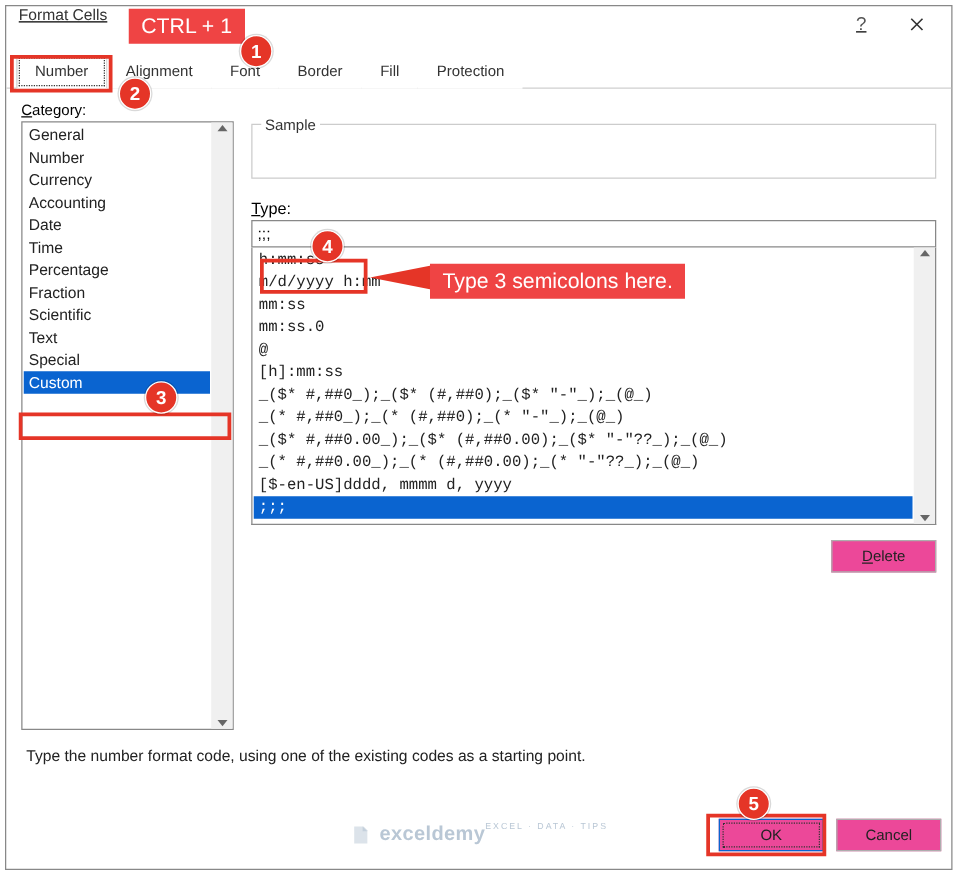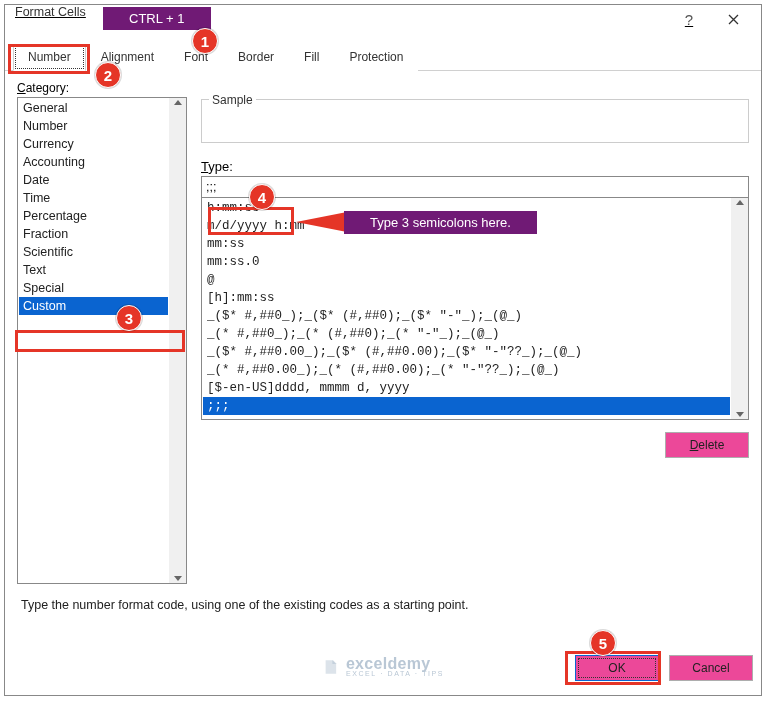--- a/index.html
+++ b/index.html
@@ -199,24 +199,24 @@
     display: flex;
     align-items: center;
     justify-content: center;
     z-index: 50;
     border: 1.5px solid #fff;
     box-shadow: 0 0 0 1px rgba(0,0,0,0.15);
     pointer-events: none;
   }
   .callout-pill {
     position: absolute;
-    background: #701a75;
+    background: #ef4444;
     color: #fff;
-    font-size: 13px;
-    padding: 4px 26px;
+    font-size: 17px;
+    padding: 4px 10px;
     z-index: 45;
     pointer-events: none;
     font-weight: 500;
   }
   .callout-arrow {
     position: absolute;
     z-index: 44;
     pointer-events: none;
     background: #e53527;
     clip-path: polygon(0 50%, 100% 0, 100% 100%);
@@ -234,21 +234,21 @@
     z-index: 5;
     letter-spacing: .3px;
   }
   .watermark .sub {
     font-size: 7px;
     font-weight: 500;
     letter-spacing: 1.6px;
     margin-top: -2px;
   }
   .watermark .wm-icon { width:18px; height:18px; }
-  .wm-col { display:flex; flex-direction:column; align-items:flex-start; line-height:1; }
+  .wm-col { display:flex; flex-direction:row; align-items:flex-start; line-height:1; }
 </style>
 </head>
 <body>
 
 <div class="dialog">
   <div class="titlebar">
     <span class="title">Format Cells</span>
     <div class="title-spacer"></div>
     <div class="title-btn help">?</div>
     <div class="title-btn close">

